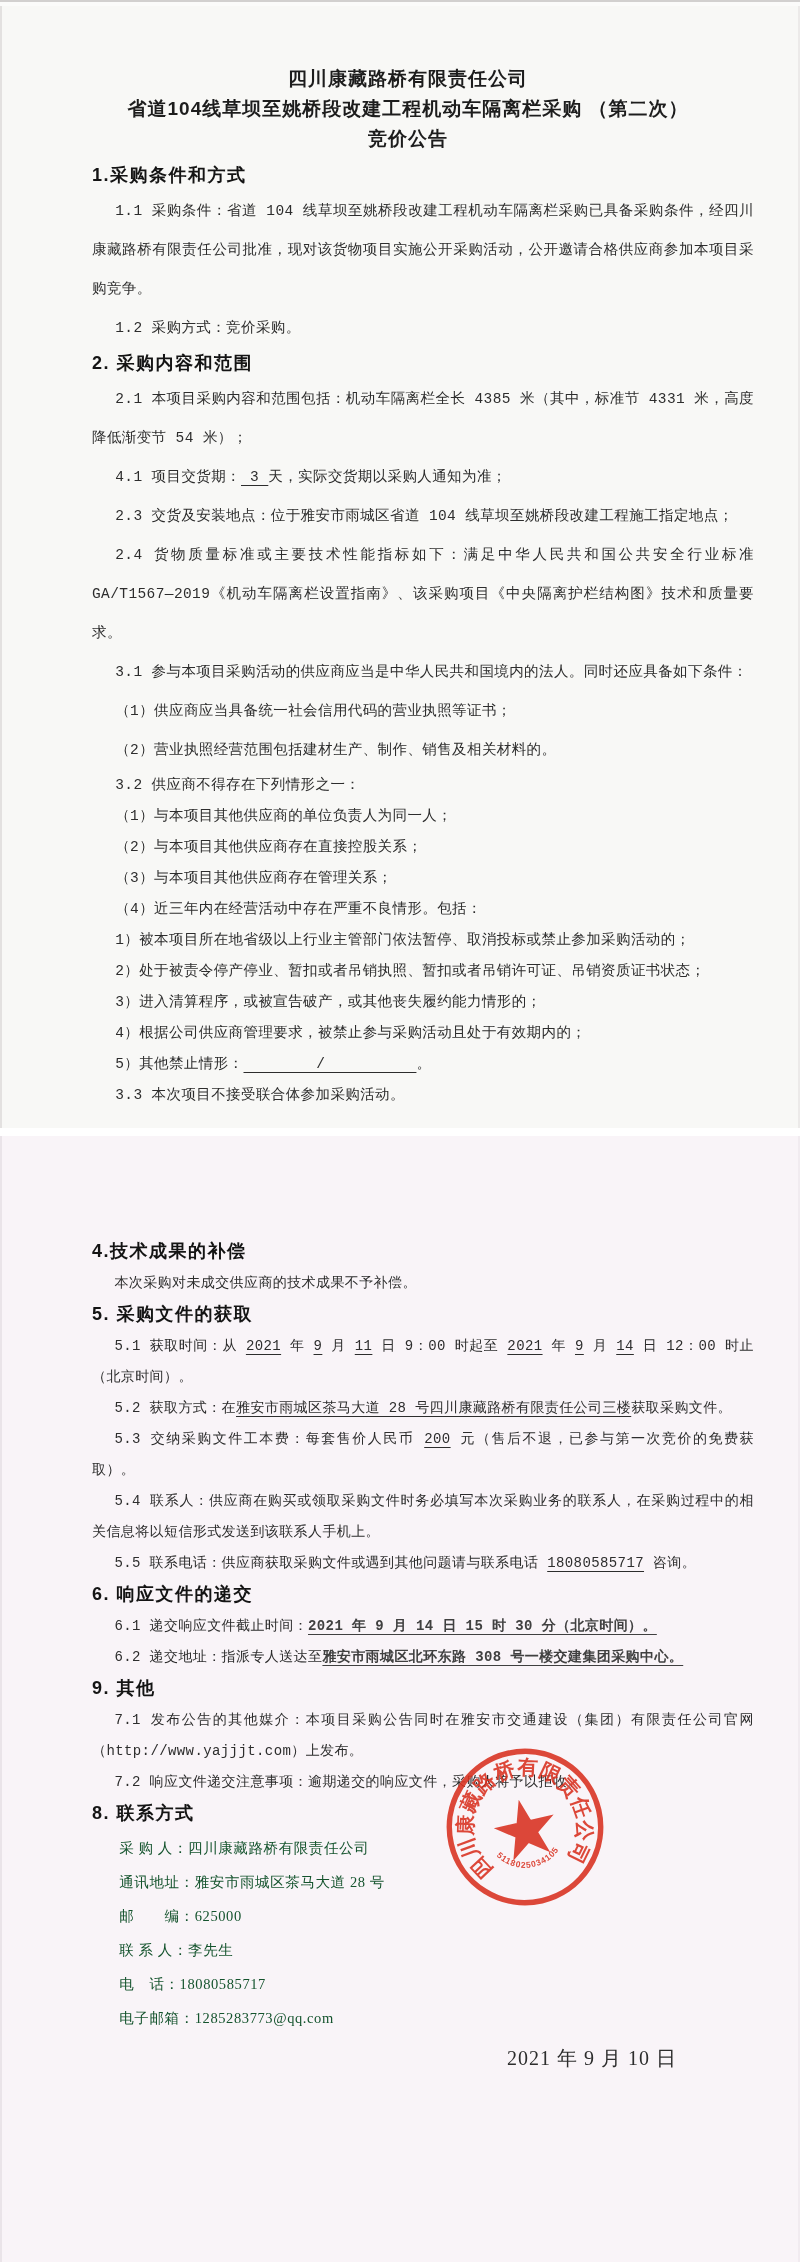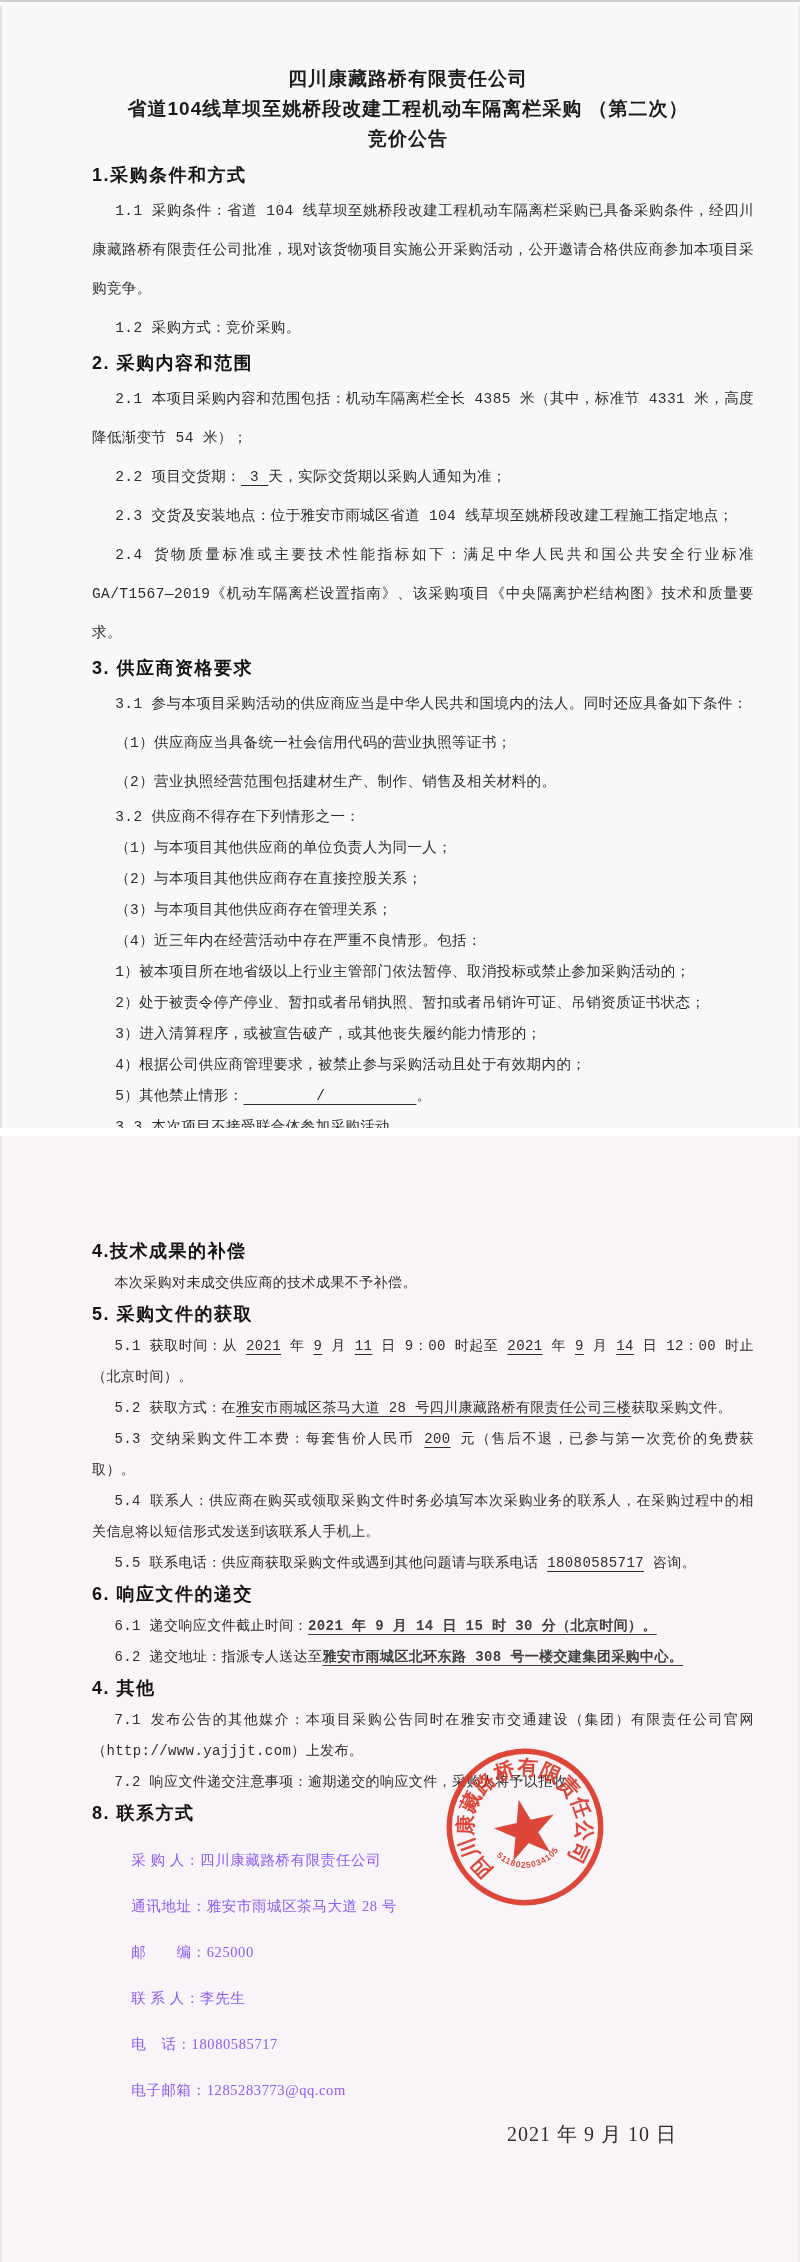--- a/index.html
+++ b/index.html
@@ -39,22 +39,22 @@
     text-indent:1.6em;color:#2d2d2d;letter-spacing:0.4px;
     text-align:justify;
     font-family:Liberation Mono, monospace;
   }
   .page1 .para.tight{line-height:31px;}
   .page2 .para{font-size:14px;line-height:31px;}
   .seg{white-space:pre-wrap;}
   .seg.u{text-decoration:underline;text-underline-offset:4px;text-decoration-thickness:1px;}
   .seg.b{font-weight:bold;color:#404040;}
   .contact{
-    margin:16px;font-size:14.5px;line-height:30px;
-    text-indent:1.6em;color:#8b5cf6;letter-spacing:0.6px;
+    margin:4px;font-size:14.5px;line-height:30px;
+    text-indent:1.6em;color:#14532d;letter-spacing:0.6px;
   }
   .doc-date{
     margin:12px 0 0 338px;
     font-size:20px;color:#2d2d2d;letter-spacing:1px;text-align:center;
   }
   .stamp{
     position:absolute;left:440px;top:606px;width:170px;height:170px;
     pointer-events:none;opacity:0.88;
   }
   .stamp svg{width:100%;height:100%;}
@@ -80,24 +80,23 @@
     <div class="title-line">四川康藏路桥有限责任公司</div>
     <div class="title-line">省道104线草坝至姚桥段改建工程机动车隔离栏采购 （第二次）</div>
     <div class="title-line">竞价公告</div>
   </div>
   <div id="p1-blocks">
       <div class="sec-h">1.采购条件和方式</div>
       <p class="para"><span class="seg">1.1 采购条件：省道 104 线草坝至姚桥段改建工程机动车隔离栏采购已具备采购条件，经四川康藏路桥有限责任公司批准，现对该货物项目实施公开采购活动，公开邀请合格供应商参加本项目采购竞争。</span></p>
       <p class="para"><span class="seg">1.2 采购方式：竞价采购。</span></p>
       <div class="sec-h">2. 采购内容和范围</div>
       <p class="para"><span class="seg">2.1 本项目采购内容和范围包括：机动车隔离栏全长 4385 米（其中，标准节 4331 米，高度降低渐变节 54 米）；</span></p>
-      <p class="para"><span class="seg">2.2 项目交货期：</span><span class="seg u">&nbsp;3&nbsp;</span><span class="seg">天，实际交货期以采购人通知为准；</span></p>
+      <p class="para"><span class="seg">4.1 项目交货期：</span><span class="seg u">&nbsp;3&nbsp;</span><span class="seg">天，实际交货期以采购人通知为准；</span></p>
       <p class="para"><span class="seg">2.3 交货及安装地点：位于雅安市雨城区省道 104 线草坝至姚桥段改建工程施工指定地点；</span></p>
       <p class="para"><span class="seg">2.4 货物质量标准或主要技术性能指标如下：满足中华人民共和国公共安全行业标准 GA/T1567—2019《机动车隔离栏设置指南》、该采购项目《中央隔离护栏结构图》技术和质量要求。</span></p>
-      <div class="sec-h">3. 供应商资格要求</div>
       <p class="para"><span class="seg">3.1 参与本项目采购活动的供应商应当是中华人民共和国境内的法人。同时还应具备如下条件：</span></p>
       <p class="para"><span class="seg">（1）供应商应当具备统一社会信用代码的营业执照等证书；</span></p>
       <p class="para"><span class="seg">（2）营业执照经营范围包括建材生产、制作、销售及相关材料的。</span></p>
       <p class="para tight"><span class="seg">3.2 供应商不得存在下列情形之一：</span></p>
       <p class="para tight"><span class="seg">（1）与本项目其他供应商的单位负责人为同一人；</span></p>
       <p class="para tight"><span class="seg">（2）与本项目其他供应商存在直接控股关系；</span></p>
       <p class="para tight"><span class="seg">（3）与本项目其他供应商存在管理关系；</span></p>
       <p class="para tight"><span class="seg">（4）近三年内在经营活动中存在严重不良情形。包括：</span></p>
       <p class="para tight"><span class="seg">1）被本项目所在地省级以上行业主管部门依法暂停、取消投标或禁止参加采购活动的；</span></p>
       <p class="para tight"><span class="seg">2）处于被责令停产停业、暂扣或者吊销执照、暂扣或者吊销许可证、吊销资质证书状态；</span></p>
@@ -116,21 +115,21 @@
       <p class="para"><span class="seg">本次采购对未成交供应商的技术成果不予补偿。</span></p>
       <div class="sec-h">5. 采购文件的获取</div>
       <p class="para"><span class="seg">5.1 获取时间：从 </span><span class="seg u">2021</span><span class="seg"> 年 </span><span class="seg u">9</span><span class="seg"> 月 </span><span class="seg u">11</span><span class="seg"> 日 9：00 时起至 </span><span class="seg u">2021</span><span class="seg"> 年 </span><span class="seg u">9</span><span class="seg"> 月 </span><span class="seg u">14</span><span class="seg"> 日 12：00 时止（北京时间）。</span></p>
       <p class="para"><span class="seg">5.2 获取方式：在</span><span class="seg u">雅安市雨城区茶马大道 28 号四川康藏路桥有限责任公司三楼</span><span class="seg">获取采购文件。</span></p>
       <p class="para"><span class="seg">5.3 交纳采购文件工本费：每套售价人民币 </span><span class="seg u">200</span><span class="seg"> 元（售后不退，已参与第一次竞价的免费获取）。</span></p>
       <p class="para"><span class="seg">5.4 联系人：供应商在购买或领取采购文件时务必填写本次采购业务的联系人，在采购过程中的相关信息将以短信形式发送到该联系人手机上。</span></p>
       <p class="para"><span class="seg">5.5 联系电话：供应商获取采购文件或遇到其他问题请与联系电话 </span><span class="seg u">18080585717</span><span class="seg"> 咨询。</span></p>
       <div class="sec-h">6. 响应文件的递交</div>
       <p class="para"><span class="seg">6.1 递交响应文件截止时间：</span><span class="seg u b">2021 年 9 月 14 日 15 时 30 分（北京时间）。</span></p>
       <p class="para"><span class="seg">6.2 递交地址：指派专人送达至</span><span class="seg u b">雅安市雨城区北环东路 308 号一楼交建集团采购中心。</span></p>
-      <div class="sec-h">4. 其他</div>
+      <div class="sec-h">9. 其他</div>
       <p class="para"><span class="seg">7.1 发布公告的其他媒介：本项目采购公告同时在雅安市交通建设（集团）有限责任公司官网（http://www.yajjjt.com）上发布。</span></p>
       <p class="para"><span class="seg">7.2 响应文件递交注意事项：逾期递交的响应文件，采购人将予以拒收。</span></p>
       <div class="sec-h">8. 联系方式</div>
     </div>
   <div id="contacts">
       <p class="contact">采 购 人：四川康藏路桥有限责任公司</p>
       <p class="contact">通讯地址：雅安市雨城区茶马大道 28 号</p>
       <p class="contact">邮　　编：625000</p>
       <p class="contact">联 系 人：李先生</p>
       <p class="contact">电　话：18080585717</p>

